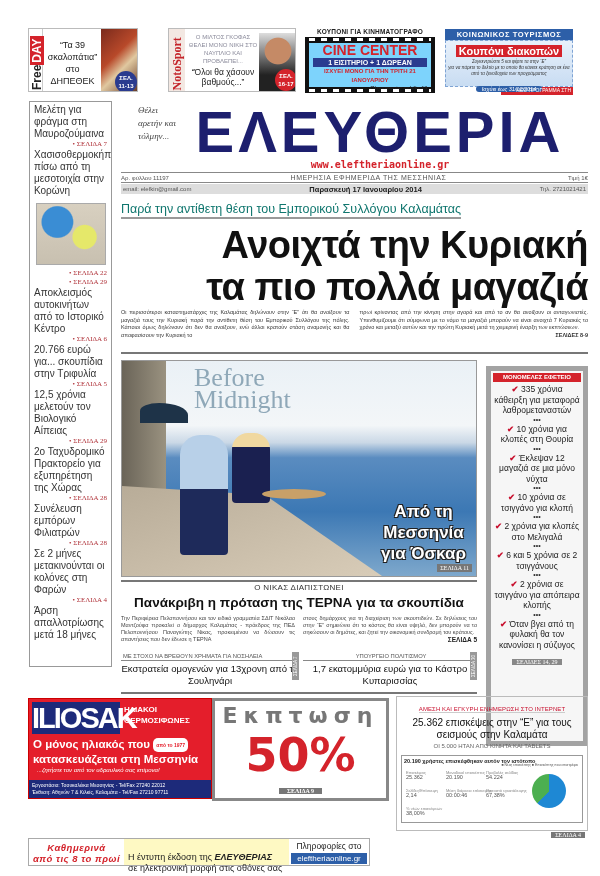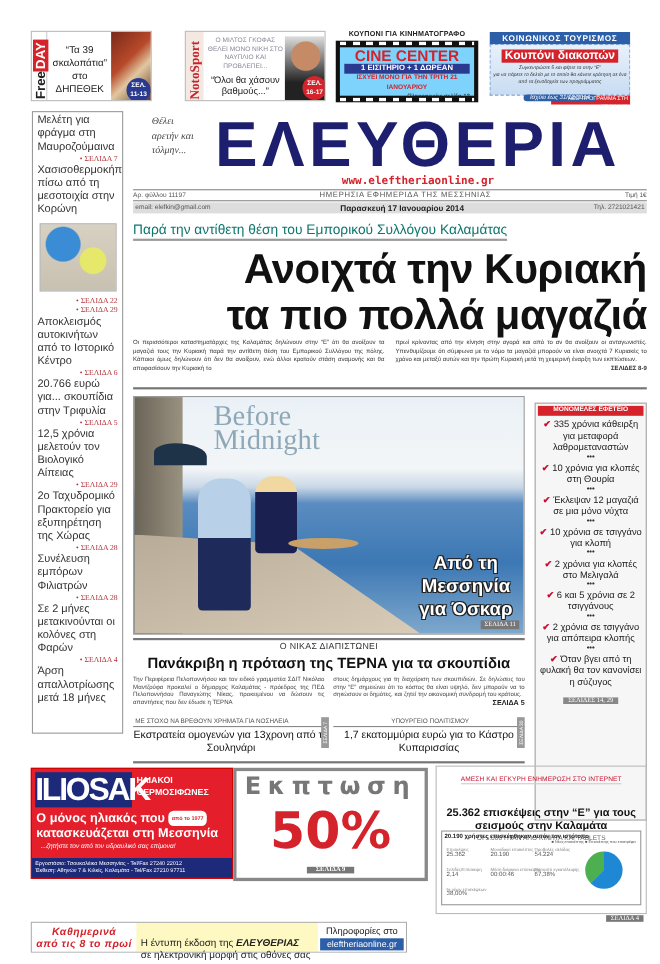--- a/index.html
+++ b/index.html
@@ -63,21 +63,21 @@
   .mainphoto .cliff{position:absolute;left:0;top:0;width:44px;height:217px;background:linear-gradient(90deg,#6a6458,#9a9280)}
   .mainphoto .island{position:absolute;left:18px;top:42px;width:48px;height:20px;background:#1e3348;border-radius:40% 60% 0 0}
   .mainphoto .terrace{position:absolute;left:0;bottom:0;width:260px;height:90px;background:linear-gradient(160deg,#b8ac98,#d8ccb8);clip-path:polygon(0 0,55% 10%,100% 100%,0 100%)}
   .mainphoto .title{position:absolute;left:72px;top:6px;font-family:"Liberation Serif",serif;font-size:26px;line-height:22px;color:#8fa8b8}
   .mainphoto .man{position:absolute;left:58px;top:74px;width:48px;height:120px;background:linear-gradient(#b8d0e8 0 45%,#1e2a5a 45%);border-radius:20px 20px 4px 4px}
   .mainphoto .woman{position:absolute;left:110px;top:72px;width:38px;height:70px;background:linear-gradient(#f0d8a0 0 20%,#1a2050 20%);border-radius:16px 16px 4px 4px}
   .mainphoto .table{position:absolute;left:140px;top:128px;width:64px;height:10px;border-radius:50%;background:#c8a068}
   .mainphoto .caption{position:absolute;right:10px;top:140px;text-align:center;font-weight:bold;font-size:17px;line-height:21px;color:#fff;text-shadow:1px 1px 0 #222,-1px -1px 0 #222,1px -1px 0 #222,-1px 1px 0 #222}
   .mainphoto .pg{position:absolute;right:4px;bottom:4px;background:#777;color:#fff;font-family:"Liberation Serif",serif;font-size:6px;padding:1px 3px}
   
-  .court{position:absolute;left:486px;top:366px;width:102px;height:380px;border:1px solid #a3a3a3;text-align:center;background:#f6f6f6}
+  .court{position:absolute;left:486px;top:366px;width:102px;height:380px;border:5px solid #a3a3a3;text-align:center;background:#f6f6f6}
   .court .head{background:#d4232b;color:#fff;font-size:6px;font-weight:bold;line-height:9px;margin:2px}
   .court .item{font-size:8.5px;line-height:10.5px;color:#222;padding:0 3px}
   .court .item .ck{color:#c8102e;font-weight:bold}
   .court .sep{font-size:7px;line-height:8px;font-weight:bold;color:#333}
   .court .pg{display:inline-block;background:#888;color:#fff;font-family:"Liberation Serif",serif;font-size:6px;padding:0 4px;margin-top:3px}
   
   .terna-kick{position:absolute;left:121px;top:583px;width:356px;text-align:center;font-size:8px;color:#333;letter-spacing:.3px}
   .terna-head{position:absolute;left:121px;top:595px;width:356px;text-align:center;font-size:13.5px;font-weight:bold;color:#111}
   .terna-body{position:absolute;left:121px;top:615px;width:356px;display:flex;gap:8px;font-size:5.5px;line-height:7px;color:#444;text-align:justify}
   .terna-body div{flex:1}.terna-body .pg{float:right;font-weight:bold;color:#222;font-size:6.5px}
@@ -94,21 +94,21 @@
   .iliosak .m3{position:absolute;left:8px;top:68px;color:#fff;font-size:6px;font-style:italic}
   .iliosak .addr{position:absolute;left:0;bottom:0;width:182px;background:#1d2a7a;color:#fff;font-size:5px;line-height:7px;padding:2px 3px}
   
   .discount{position:absolute;left:212px;top:698px;width:177px;height:103px;border:3px solid #888;background:#fff;text-align:center}
   .discount .w{font-weight:bold;font-size:22px;color:#777;letter-spacing:6px;line-height:30px;font-family:"DejaVu Sans",sans-serif}
   .discount .p{font-weight:bold;font-size:46px;color:#d4232b;line-height:48px;font-family:"DejaVu Sans",sans-serif}
   .discount .pg{display:inline-block;background:#777;color:#fff;font-size:6px;padding:0 8px;font-family:"Liberation Serif",serif;font-weight:bold}
   
   .net{position:absolute;left:396px;top:696px;width:192px;height:135px;border:1px solid #bbb;text-align:center}
   .net .kick{font-size:6px;color:#c8102e;letter-spacing:.1px;margin-top:3px;border-bottom:1px solid #ccc;display:inline-block}
-  .net .t{font-size:10px;font-weight:bold;line-height:12px;color:#111;margin-top:19px}
+  .net .t{font-size:10px;font-weight:normal;line-height:12px;color:#111;margin-top:2px}
   .net .s{font-size:6px;color:#666;margin-top:2px}
   .net .card{position:absolute;left:4px;top:58px;width:182px;height:68px;border:1px solid #999;text-align:left;padding:2px}
   .net .card .h{font-size:5.5px;font-weight:bold}
   .net .stat{position:absolute;font-size:4px;color:#888;line-height:5px}
   .net .stat b{display:block;color:#555;font-size:5.5px;font-weight:normal}
   .net .pie{position:absolute;right:16px;top:18px;width:34px;height:34px;border-radius:50%;background:conic-gradient(#1e88d4 0 62%,#4caf50 62% 100%)}
   .net .legend{position:absolute;right:4px;top:7px;font-size:3.5px;color:#555}
   .net .pg{position:absolute;right:2px;bottom:-8px;background:#777;color:#fff;font-size:6px;padding:0 4px;font-family:"Liberation Serif",serif}
   
   .bstrip{position:absolute;left:28px;top:838px;width:342px;height:28px;border:1px solid #aaa;display:flex}

